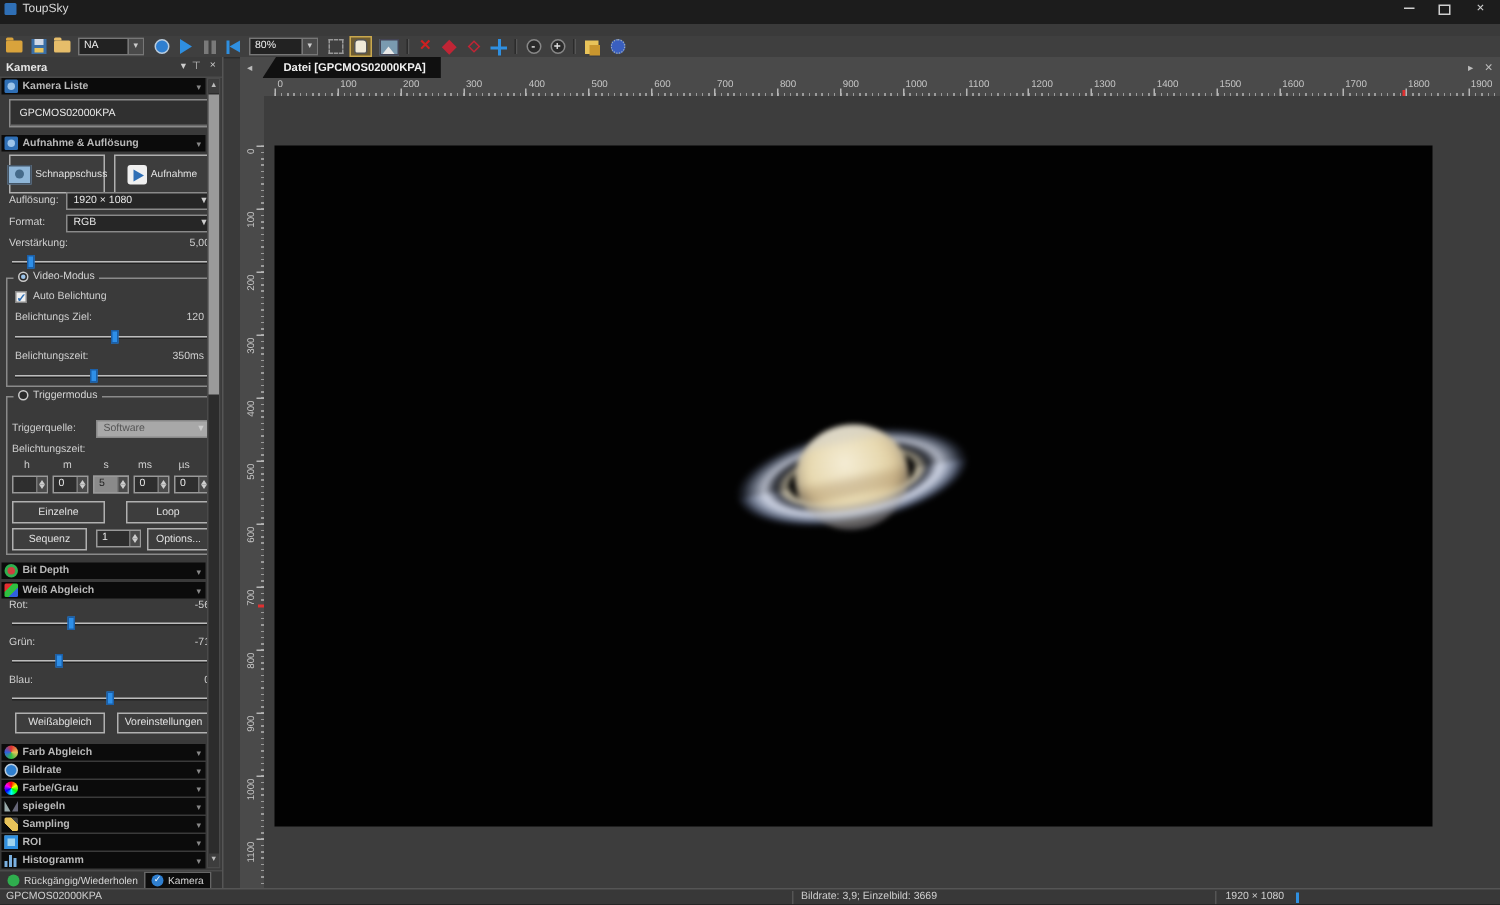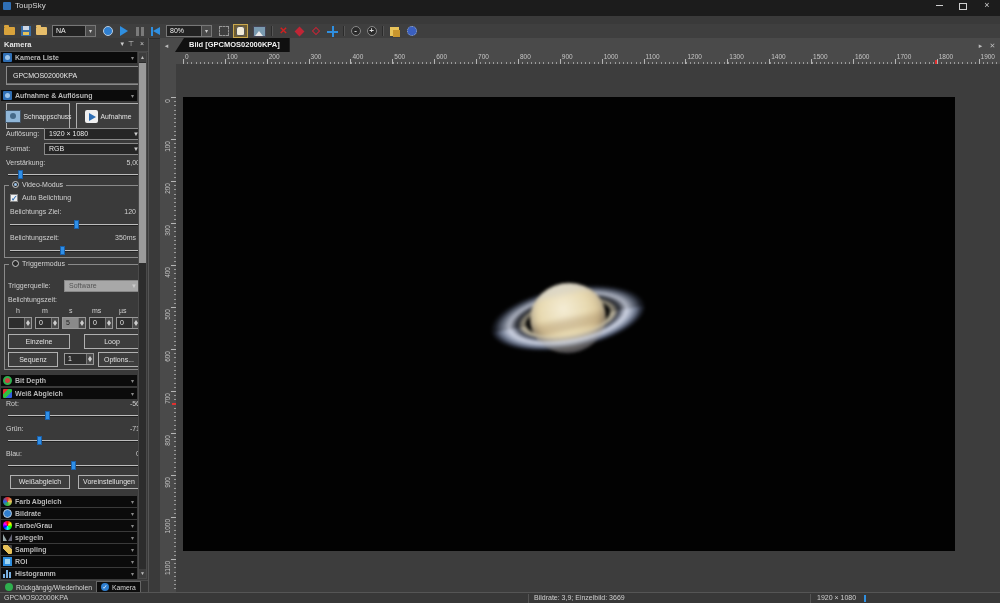--- a/index.html
+++ b/index.html
@@ -427,21 +427,21 @@
       <div class="ptab active" style="left:96px">
         <div class="pti pti-cam">✓</div>
         <span>Kamera</span>
       </div>
     </div>
   </div>
 
   <div class="docarea">
     <div class="doctabs">
       <div class="navbtn" style="left:1px">◂</div>
-      <div class="doctab">Bild [GPCMOS02000KPA]</div>
+      <div class="doctab">Datei [GPCMOS02000KPA]</div>
       <div class="navbtn" style="right:14px">▸</div>
       <div class="navbtn" style="right:2px">✕</div>
     </div>
     <div class="rcorner"></div>
     <div class="hruler">
       <div class="hdots"></div>
       <div class="redmark-h" style="left:759px"></div>
     <div class="htick" style="left: 7px;"></div>
         <span class="hlab" style="left: 9px;">0</span>
         <div class="htick" style="left: 48.87px;"></div>

